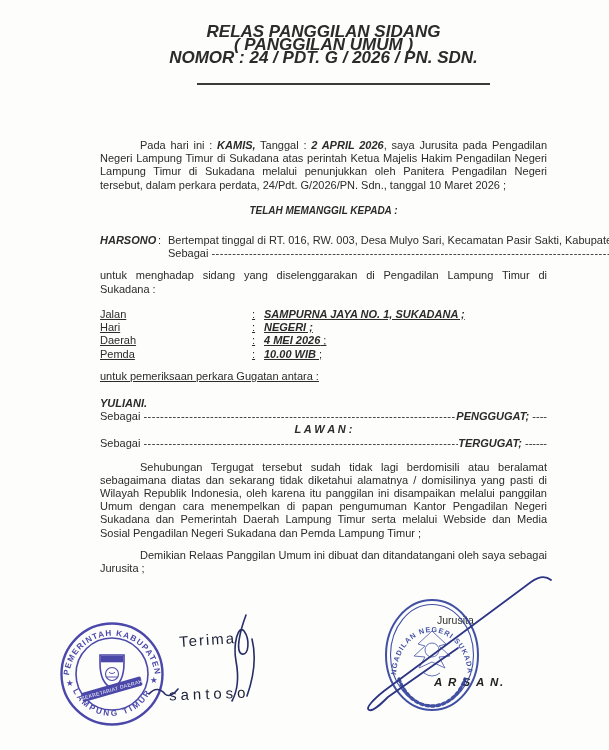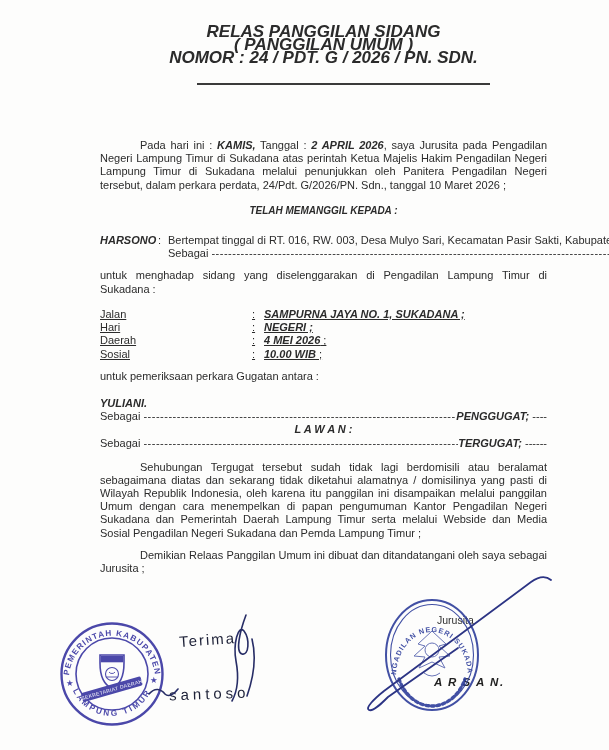--- a/index.html
+++ b/index.html
@@ -20,21 +20,21 @@
   .p-opening { margin-top:54px; }
   .h-summon { margin-top:12px; font-size:10px; }
   .block-defendant { margin-top:17px; display:grid; grid-template-columns:58px 10px 1fr; }
   .block-defendant .addr { text-align:justify; }
   .dashrow { display:flex; align-items:baseline; }
   .dashfill { flex:1 1 auto; overflow:hidden; white-space:nowrap; letter-spacing:.5px; }
   .pre { white-space:pre; }
   .p-menghadap { margin-top:9px; }
   .schedule { margin-top:12px; }
   .schedule .row { display:grid; grid-template-columns:152px 12px 1fr; line-height:13.3px;text-decoration:underline; }
-  .p-pemeriksaan { margin-top:9px; }
+  .p-pemeriksaan { margin-top:9px;text-decoration:underline; }
   .parties { margin-top:14px; line-height:13.1px; }
   .p-reason { margin-top:11px; }
   .p-closing { margin-top:9px; }
   
   .sig-layer { position:absolute; left:0; top:0; width:609px; height:750px; pointer-events:none; }
   .abs { position:absolute; }
   .stamp-left { left:58px; top:620px; opacity:.92; }
   .stamp-right { left:382px; top:597px; opacity:.9; }
   .hw { color:#1e2238; font-size:15px; }
   .hw-terima { left:179px; top:633px; transform:rotate(-4deg); letter-spacing:2px; }
@@ -85,21 +85,21 @@
         <span>Hari</span>
         <span>:</span>
         <span><span class="bi">NEGERI ;</span><span class="pre"></span></span>
       </div>
       <div class="row">
         <span>Daerah</span>
         <span>:</span>
         <span><span class="bi">4 MEI 2026</span><span class="pre"> ;</span></span>
       </div>
       <div class="row">
-        <span>Sosial</span>
+        <span>Pemda</span>
         <span>:</span>
         <span><span class="bi">10.00 WIB</span><span class="pre"> ;</span></span>
       </div>
     </div>
 
     <p class="p-pemeriksaan">untuk pemeriksaan perkara  Gugatan antara :</p>
 
     <div class="parties">
       <div class="bi">YULIANI.</div>
       <div class="dashrow">

